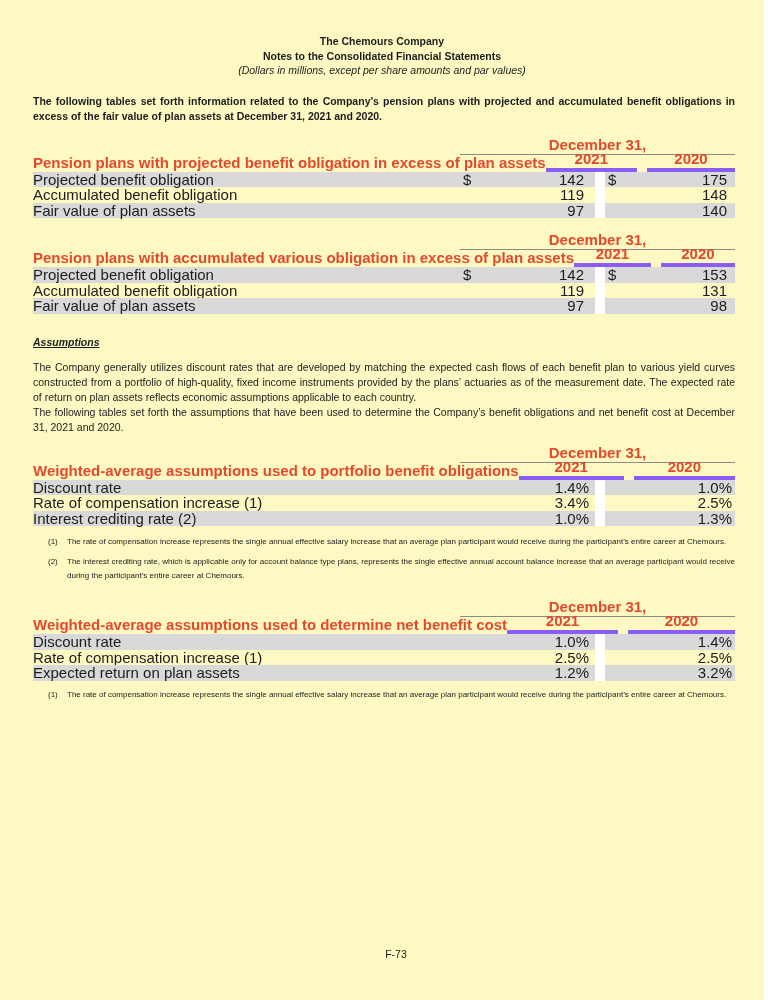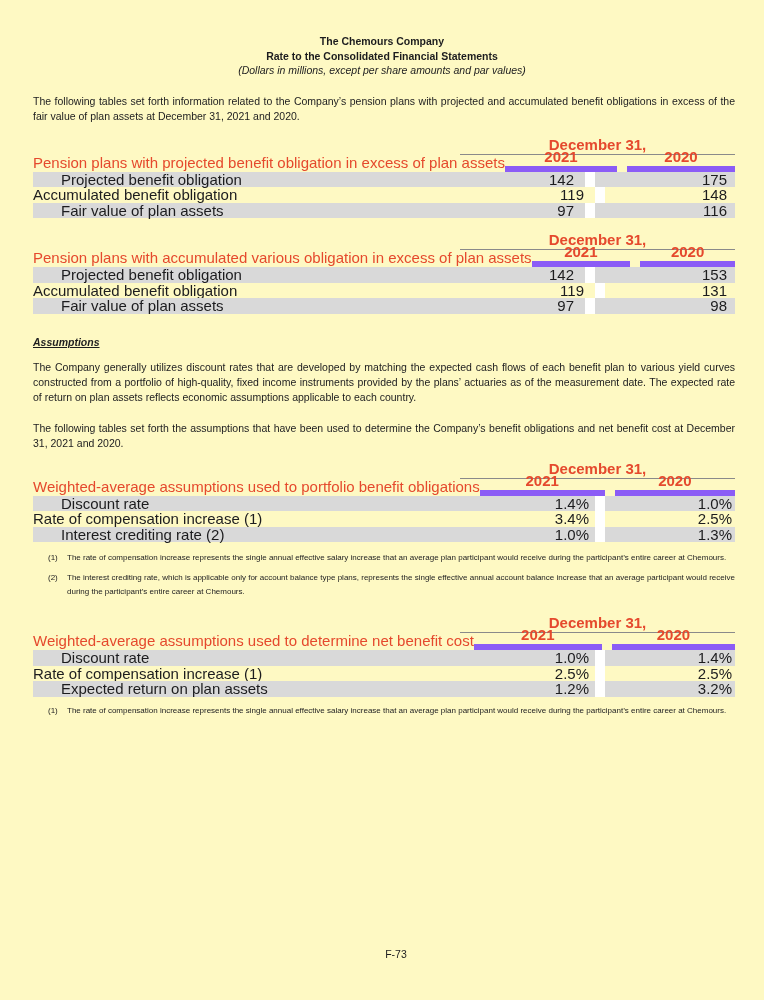--- a/index.html
+++ b/index.html
@@ -14,62 +14,62 @@
   .doc-header .bold { font-weight:700; }
   .doc-header .italic { font-style:italic; }
   .content { margin-left:33px; width:702px; }
   .body-text { font-size:10.5px; line-height:15px; text-align:justify; margin:0; }
 
   .fintable { width:702px; font-size:15px; }
   .t-period-row { display:flex; align-items:flex-end; height:16px; }
   .spacer { flex:1 1 auto; }
   .t-period { width:275px; text-align:center; font-weight:700; color:var(--accent); border-bottom:1px solid #8a8a8a; padding-bottom:1px; }
   .t-years-row { display:flex; align-items:flex-end; height:17px; }
-  .t-title { flex:1 1 auto; font-weight:400; color:var(--accent); white-space:nowrap; padding-bottom:1px; }
-  .t-year { font-weight:700; color:var(--accent); text-align:center; border-bottom:6px solid #8b5cf6; padding-bottom:1px; }
+  .t-title { flex:1 1 auto; font-weight:700; color:var(--accent); white-space:nowrap; padding-bottom:1px; }
+  .t-year { font-weight:700; color:var(--accent); text-align:center; border-bottom:4px solid #8b5cf6; padding-bottom:1px; }
   .t-year.y1 { width:135px; }
   .t-year.y2 { width:130px; }
   .t-gap { width:10px; background:#ffffff; flex:0 0 auto; }
   .t-row { display:flex; height:15.5px; line-height:15.5px; }
-  .t-row.shade .sh { background:var(--shade);padding-left:28px; }
+  .t-row.shade .sh { background:var(--shade); }
   .t-label { flex:1 1 auto; }
   .t-cur  { width:18px;  padding-left:3px; }
   .t-val  { width:117px; text-align:right; padding-right:11px; }
   .t-val2 { width:112px; text-align:right; padding-right:8px; }
   .t-pval1 { width:135px; text-align:right; padding-right:6px; }
   .t-pval2 { width:130px; text-align:right; padding-right:3px; }
 
   .assumptions-heading { font-size:10.5px; font-weight:700; font-style:italic; line-height:15px; margin:0; }
 
   .footnote { display:flex; font-size:8px; line-height:14px; width:702px; }
   .fn-num { width:19px; margin-left:15px; flex:0 0 auto; }
   .fn-text { flex:1 1 auto; text-align:justify; }
 
   .page-number { position:absolute; top:948px; left:12px; width:768px; text-align:center; font-size:10.5px; }
 
-  .mt-intro { margin-top:16px; }
+  .mt-intro { margin-top:16px;font-weight:bold; }
   .mt-t1 { margin-top:15px; }
   .mt-t2 { margin-top:16px; }
   .mt-head { margin-top:21px;text-decoration:underline; }
   .mt-p1 { margin-top:10px; }
-  .mt-p2 { margin-top:16px; }
+  .mt-p2 { margin-top:0; }
   .mt-t3 { margin-top:12px; }
   .mt-fn { margin-top:9px; }
   .mt-fn2 { margin-top:6px; }
   .mt-t4 { margin-top:18px; }
   .mt-fn3 { margin-top:7px; }
 </style>
 </head>
 <body>
 
 <div class="page">
 
   <div class="doc-header">
     <div class="bold">The Chemours Company</div>
-    <div class="bold">Rate to the Consolidated Financial Statements</div>
+    <div class="bold">Notes to the Consolidated Financial Statements</div>
     <div class="italic">(Dollars in millions, except per share amounts and par values)</div>
   </div>
 
   <div class="content">
 
     <p class="body-text mt-intro">The following tables set forth information related to the Company’s pension plans with projected and accumulated benefit obligations in excess of the fair value of plan assets at December 31, 2021 and 2020.</p>
 
     <div class="fintable mt-t1">
       <div class="t-period-row">
         <div class="spacer"></div>
@@ -96,21 +96,21 @@
         <div class="t-gap"></div>
         <div class="t-cur"></div>
         <div class="t-val2">148</div>
       </div>
       <div class="t-row shade">
         <div class="t-label sh">Fair value of plan assets</div>
         <div class="t-cur sh"></div>
         <div class="t-val sh">97</div>
         <div class="t-gap"></div>
         <div class="t-cur sh"></div>
-        <div class="t-val2 sh">116</div>
+        <div class="t-val2 sh">140</div>
       </div>
     </div>
 
     <div class="fintable mt-t2">
       <div class="t-period-row">
         <div class="spacer"></div>
         <div class="t-period">December 31,</div>
       </div>
       <div class="t-years-row">
         <div class="t-title">Pension plans with accumulated various obligation in excess of plan assets</div>

